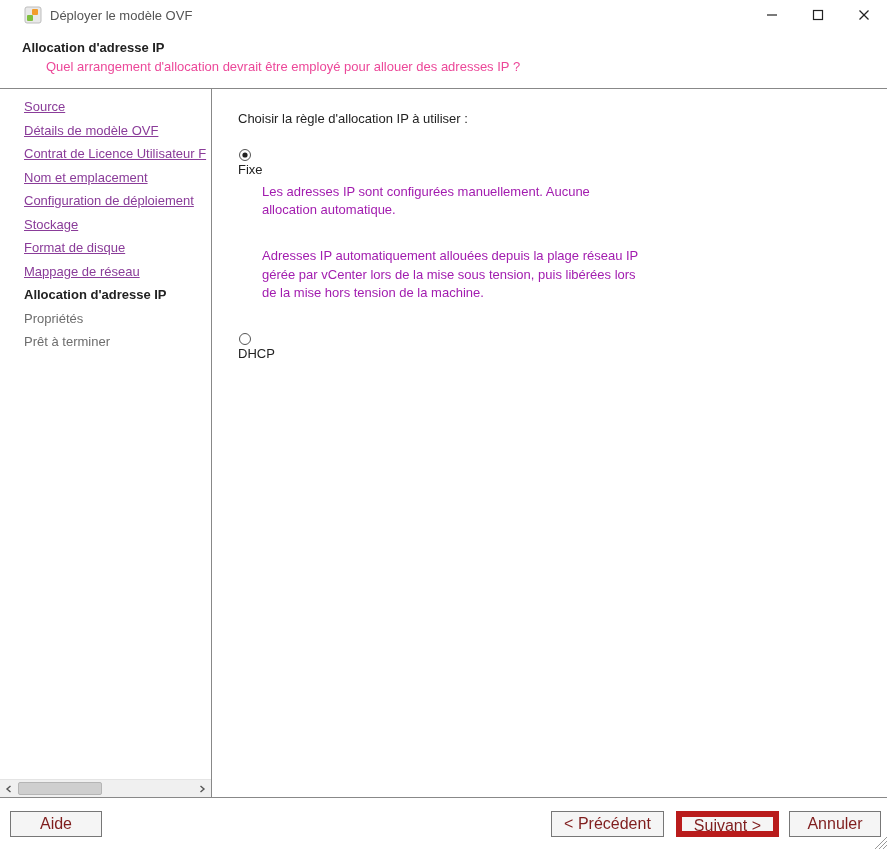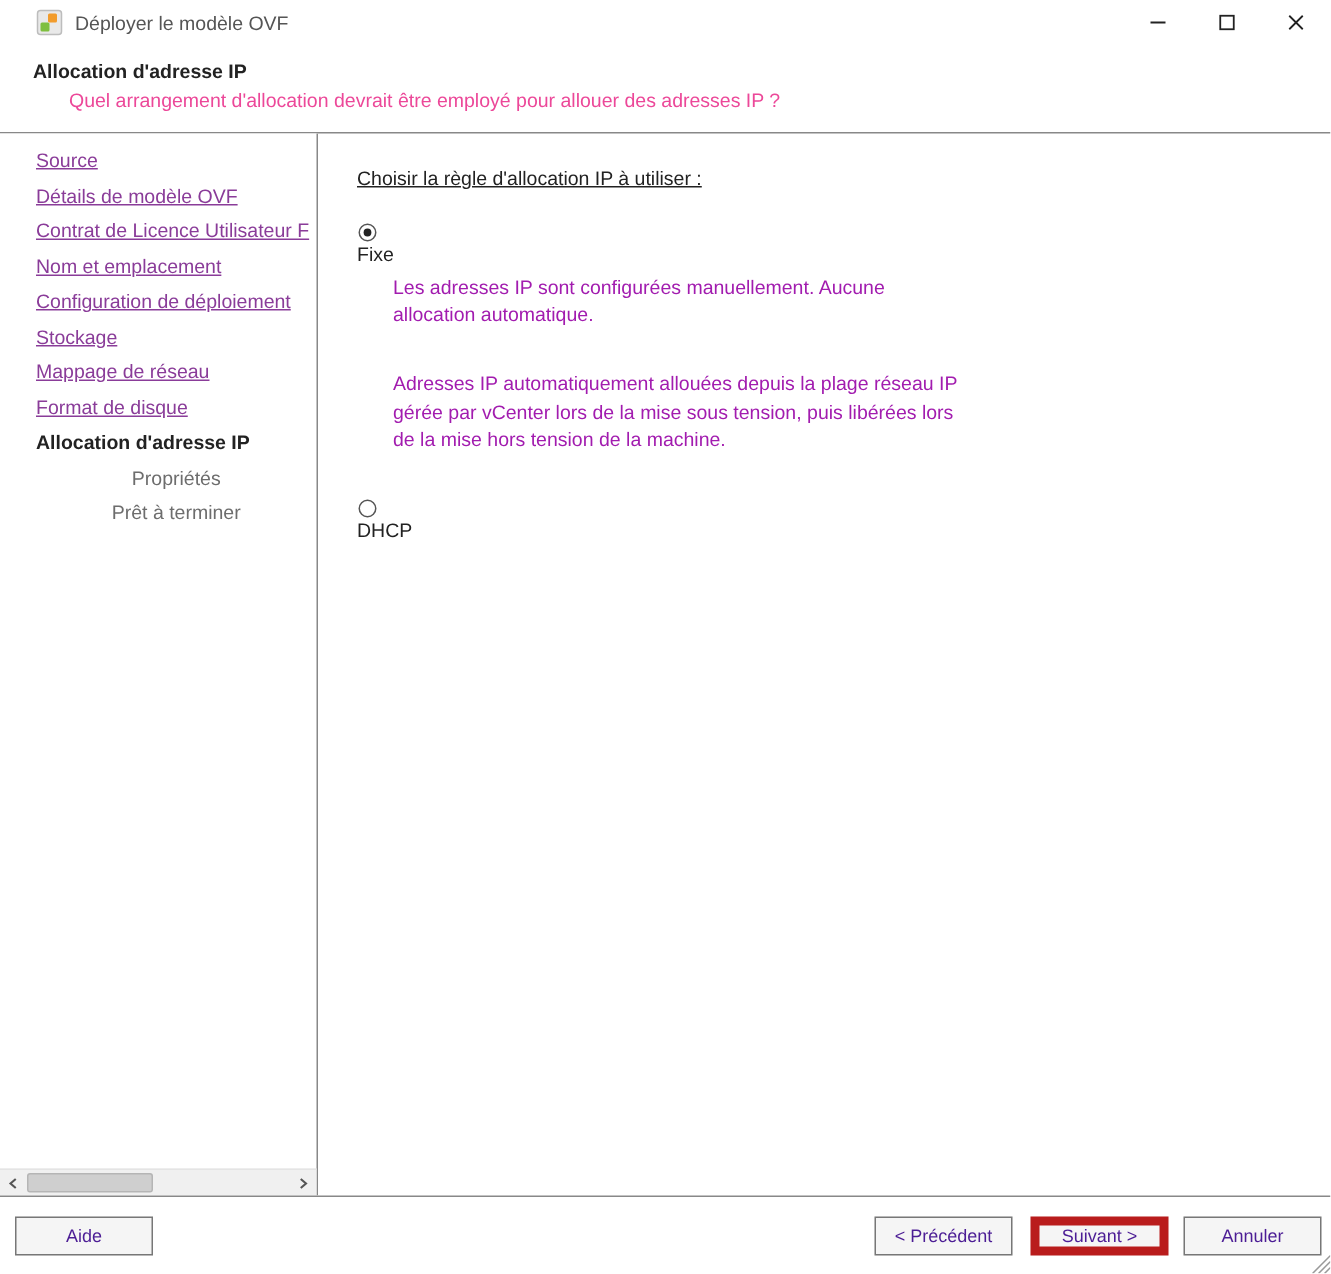--- a/index.html
+++ b/index.html
@@ -81,21 +81,20 @@
   }
   .nav-item.current {
     font-weight: 700;
     color: #222;
     text-decoration: none;
   }
   .nav-item.disabled {
     color: #6d6d6d;
     text-decoration: none;
     cursor: default;
-    text-align: center;
   }
 
   
   .nav-hscroll {
     height: 18px;
     display: flex;
     align-items: center;
     background: #f0f0f0;
     border-top: 1px solid #e4e4e4;
   }
@@ -115,21 +114,21 @@
     background: #cfcfcf; border: 1px solid #b5b5b5;
     border-radius: 2px;
   }
 
   
   .main-pane {
     flex: 1;
     padding: 22px 18px 10px 26px;
     overflow: auto;
   }
-  .prompt { margin-bottom: 20px; text-decoration: underline; }
+  .prompt { margin-bottom: 20px; }
 
   .radio-row {
     display: flex;
     align-items: flex-start;
     margin-bottom: 6px;
     flex-direction: column;
   }
   .radio-dot {
     width: 14px; height: 14px;
     margin-top: 2px;
@@ -157,22 +156,22 @@
   }
   .footer-bar .spacer { flex: 1; }
   .btn {
     height: 26px;
     min-width: 92px;
     padding: 0 12px;
     margin-left: 10px;
     border: 1px solid #777;
     background: #f5f5f5;
     font-family: inherit;
-    font-size: 12px;
-    color: #4c1d95;
+    font-size: 16px;
+    color: #7f1d1d;
     cursor: pointer;
   }
   .btn.help { margin-left: 0; }
   .btn.default { border: 6px solid #b91c1c; margin-left: 12px; }
 
   .resize-grip {
     position: absolute;
     right: 0; bottom: 0;
     width: 16px; height: 16px;
   }
@@ -217,22 +216,22 @@
 <div class="content-area">
 
   <div class="nav-pane">
     <div class="nav-list">
       <div class="nav-item">Source</div>
       <div class="nav-item">Détails de modèle OVF</div>
       <div class="nav-item">Contrat de Licence Utilisateur F</div>
       <div class="nav-item">Nom et emplacement</div>
       <div class="nav-item">Configuration de déploiement</div>
       <div class="nav-item">Stockage</div>
+      <div class="nav-item">Format de disque</div>
       <div class="nav-item">Mappage de réseau</div>
-      <div class="nav-item">Format de disque</div>
       <div class="nav-item current">Allocation d'adresse IP</div>
       <div class="nav-item disabled">Propriétés</div>
       <div class="nav-item disabled">Prêt à terminer</div>
     </div>
     <div class="nav-hscroll">
       <div class="arrow">
         <svg width="8" height="8" viewBox="0 0 8 8">
             <polyline points="5.5,1 2,4 5.5,7" fill="none" stroke="#555" stroke-width="1.4"></polyline>
           </svg>
       </div>

